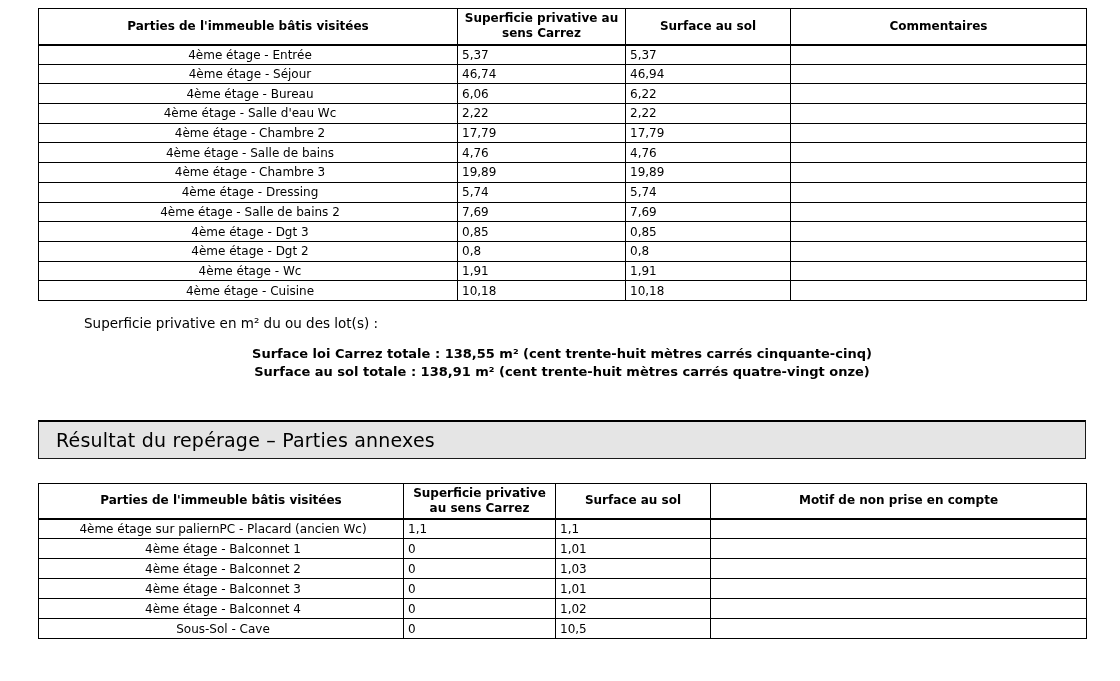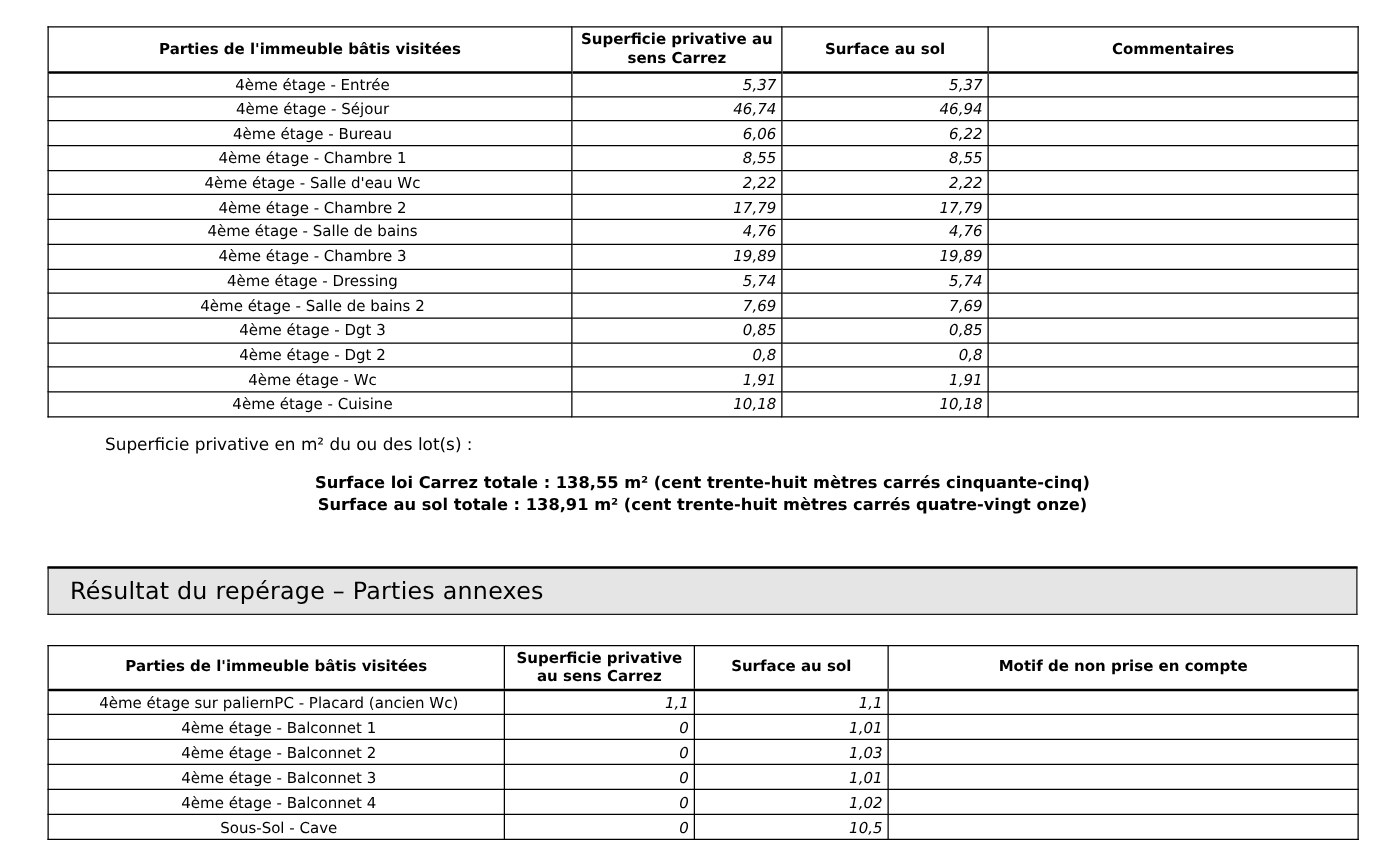--- a/index.html
+++ b/index.html
@@ -5,21 +5,21 @@
   * { margin: 0; padding: 0; box-sizing: border-box; }
   html, body { background: #ffffff; }
   body {
     width: 1120px;
     height: 681px;
     font-family: "DejaVu Sans", "Liberation Sans", sans-serif;
     color: #000000;
     overflow: hidden;
   }
   .page {
-    padding: 21px 34px 0 38px;
+    padding: 8px 34px 0 38px;
     width: 1120px;
   }
   table {
     border-collapse: collapse;
     table-layout: fixed;
     width: 1048px;
     background: #ffffff;
   }
   table, th, td { border: 1px solid #000000; }
   thead th {
@@ -37,21 +37,21 @@
   tbody td {
     font-size: 12px;
     height: 19.7px;
     padding: 1px 4px;
     vertical-align: middle;
     white-space: nowrap;
     overflow: hidden;
   }
   .annex-table tbody td { height: 20px; }
   td.cell-left  { text-align: center; padding-left: 8px; }
-  td.cell-center{ text-align: right; font-style: italic; }
+  td.cell-center{ text-align: left; }
   .note {
     margin: 14px 0 0 46px;
     font-size: 13.5px;
   }
   .totals {
     margin-top: 14px;
     text-align: center;
     font-size: 13px;
     font-weight: bold;
     line-height: 18px;
@@ -106,26 +106,20 @@
           <td class="cell-center">46,94</td>
           <td class="cell-center"></td>
         </tr>
         <tr>
           <td class="cell-left">4ème étage - Bureau</td>
           <td class="cell-center">6,06</td>
           <td class="cell-center">6,22</td>
           <td class="cell-center"></td>
         </tr>
         <tr>
-          <td class="cell-left">4ème étage - Chambre 1</td>
-          <td class="cell-center">8,55</td>
-          <td class="cell-center">8,55</td>
-          <td class="cell-center"></td>
-        </tr>
-        <tr>
           <td class="cell-left">4ème étage - Salle d'eau Wc</td>
           <td class="cell-center">2,22</td>
           <td class="cell-center">2,22</td>
           <td class="cell-center"></td>
         </tr>
         <tr>
           <td class="cell-left">4ème étage - Chambre 2</td>
           <td class="cell-center">17,79</td>
           <td class="cell-center">17,79</td>
           <td class="cell-center"></td>

